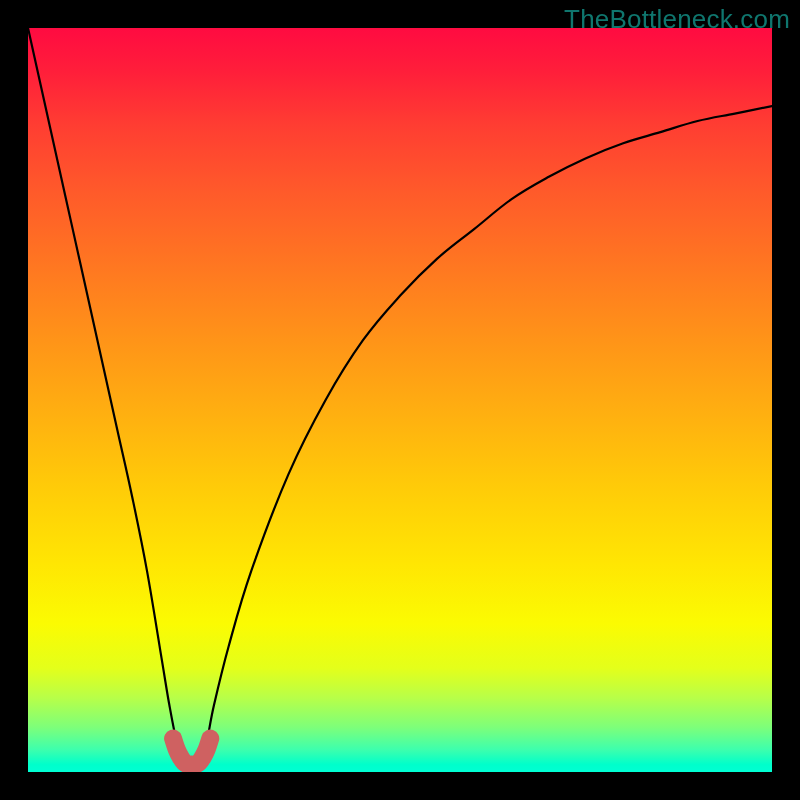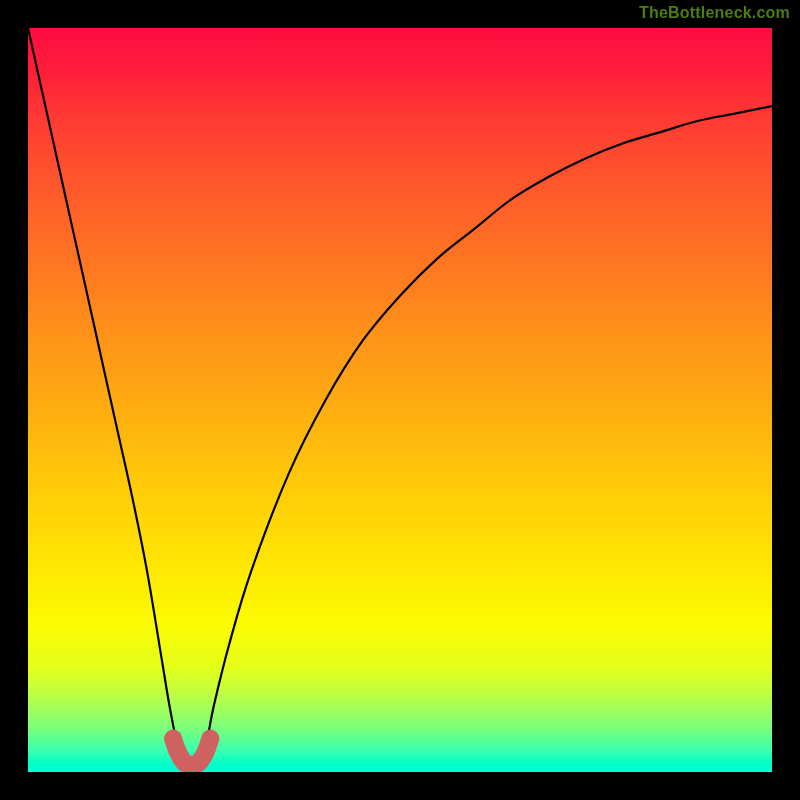--- a/index.html
+++ b/index.html
@@ -46,23 +46,23 @@
       #7dff7a 94%,
       #3dffad 97%,
       #00ffcb 99%,
       #00ffd4 100%
     );
   }
   .watermark {
     position: absolute;
     top: 4px;
     right: 10px;
-    color: #4d7c0f;
-    font-size: 16px;
-    font-weight: 700;
+    color: #0f766e;
+    font-size: 26px;
+    font-weight: 400;
     letter-spacing: 0.2px;
     user-select: none;
   }
   svg.curve {
     position: absolute;
     inset: 0;
   }
 </style>
 </head>
 <body>

